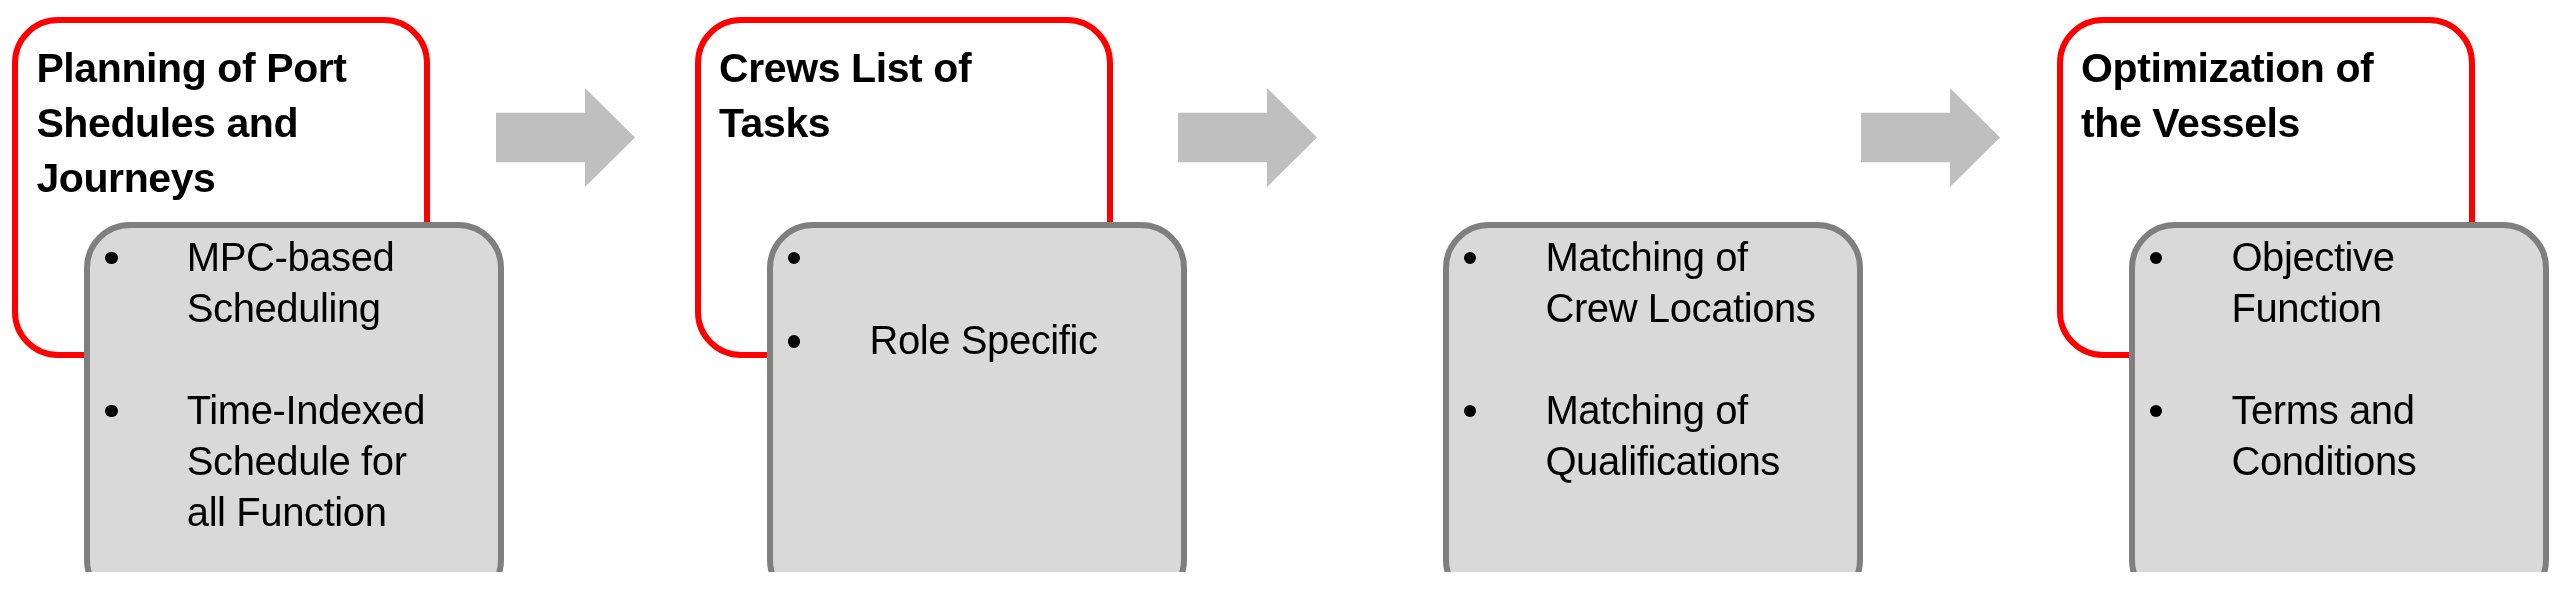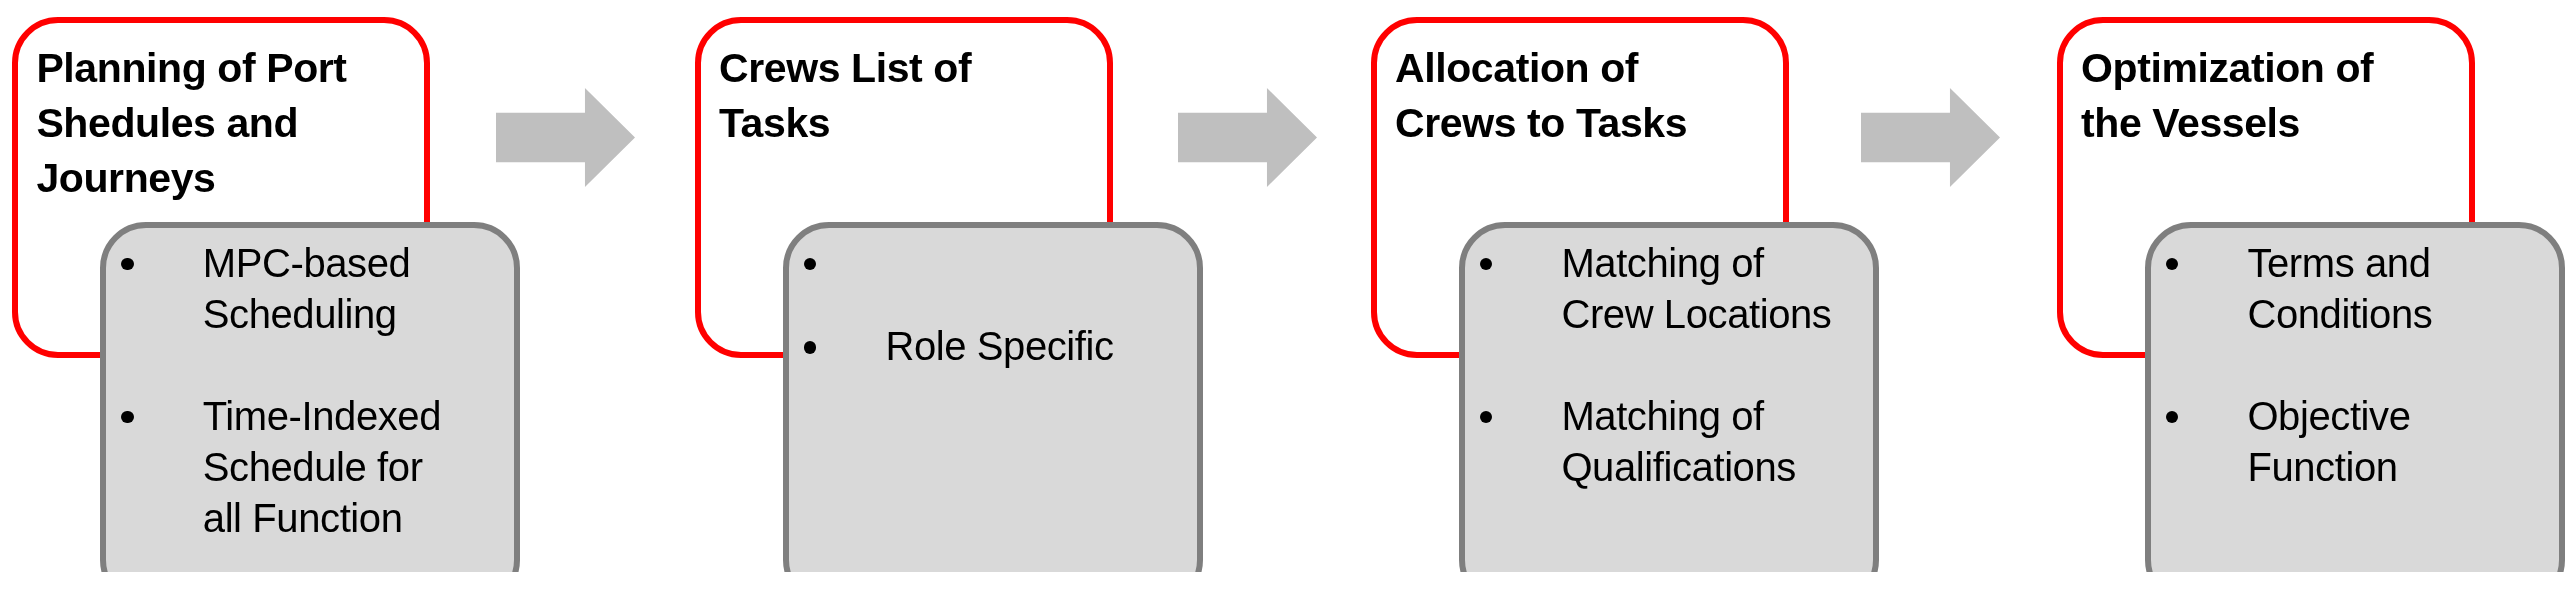--- a/index.html
+++ b/index.html
@@ -33,26 +33,26 @@
   .stage-title {
     padding: 18px 15px 0 18px;
     font-size: 41px;
     font-weight: bold;
     line-height: 55px;
     white-space: pre-line;
     letter-spacing: -0.4px;
   }
   .gray-box {
     position: absolute;
-    left: 88px; top: 222px;
+    left: 72px; top: 222px;
     width: 420px; height: 384px;
     background: var(--gray-fill);
     border: 6.6px solid var(--gray-border);
     border-radius: 46px;
-    padding-top: 10px;
+    padding-top: 4px;
   }
   .bullet-row { display: flex; align-items: flex-start; margin-bottom: 51px; padding-left: 15px; }
   .bullet-dot {
     flex: 0 0 auto;
     width: 12.4px; height: 12.4px;
     margin-top: 20px;
     border-radius: 50%;
     background: var(--text-color);
   }
   .bullet-text {
@@ -110,24 +110,20 @@
       <div class="bullet-row">
         <span class="bullet-dot"></span>
         <span class="bullet-text">Role Specific</span>
       </div>
     </div>
   </div>
 
   <div class="flow-arrow" style="left:1178px"></div>
 
   <div class="stage" style="left:1371px">
-    <div class="red-box">
-      <div class="stage-title">Allocation of
-Crews to Tasks</div>
-    </div>
     <div class="gray-box">
       <div class="bullet-row">
         <span class="bullet-dot"></span>
         <span class="bullet-text">Matching of
 Crew Locations</span>
       </div>
       <div class="bullet-row">
         <span class="bullet-dot"></span>
         <span class="bullet-text">Matching of
 Qualifications</span>
@@ -138,25 +134,25 @@
   <div class="flow-arrow" style="left:1861px"></div>
 
   <div class="stage" style="left:2057px">
     <div class="red-box">
       <div class="stage-title">Optimization of
 the Vessels</div>
     </div>
     <div class="gray-box">
       <div class="bullet-row">
         <span class="bullet-dot"></span>
-        <span class="bullet-text">Terms and
-Conditions</span>
+        <span class="bullet-text">Objective
+Function</span>
       </div>
       <div class="bullet-row">
         <span class="bullet-dot"></span>
-        <span class="bullet-text">Objective
-Function</span>
+        <span class="bullet-text">Terms and
+Conditions</span>
       </div>
     </div>
   </div>
 
 </div>
 
 
 </body></html>

